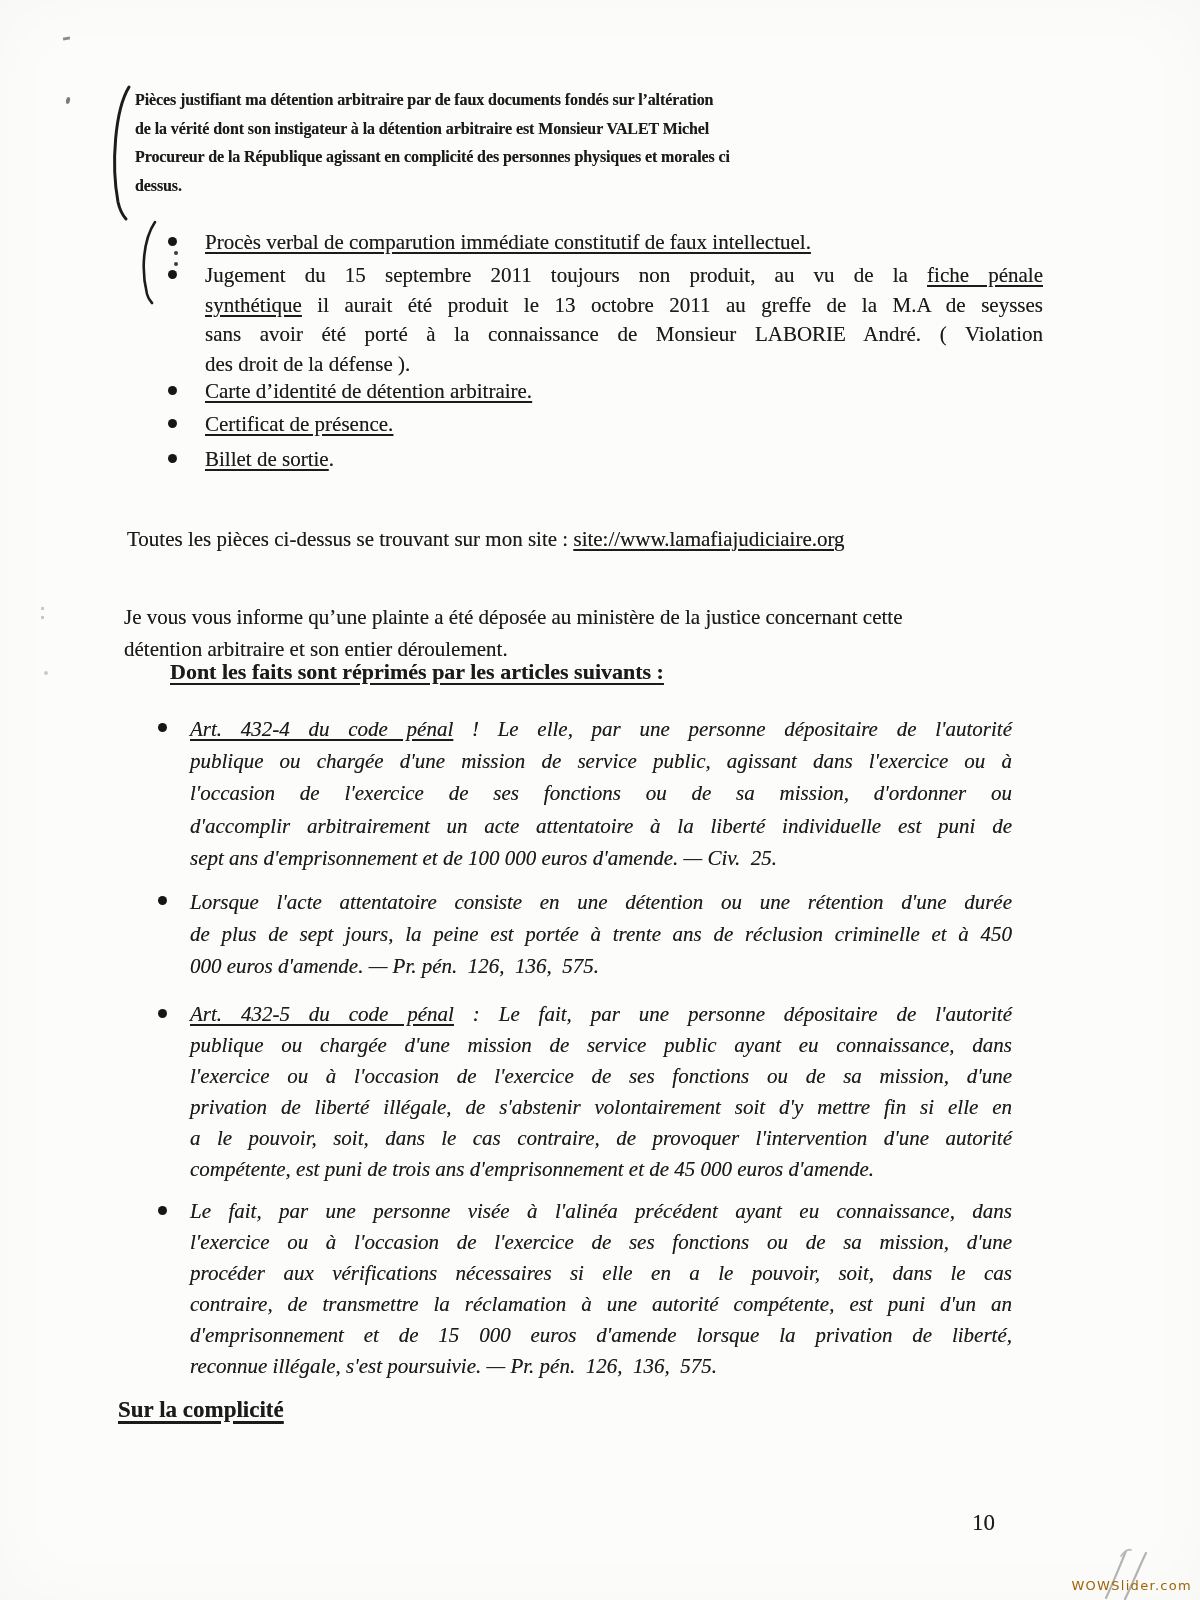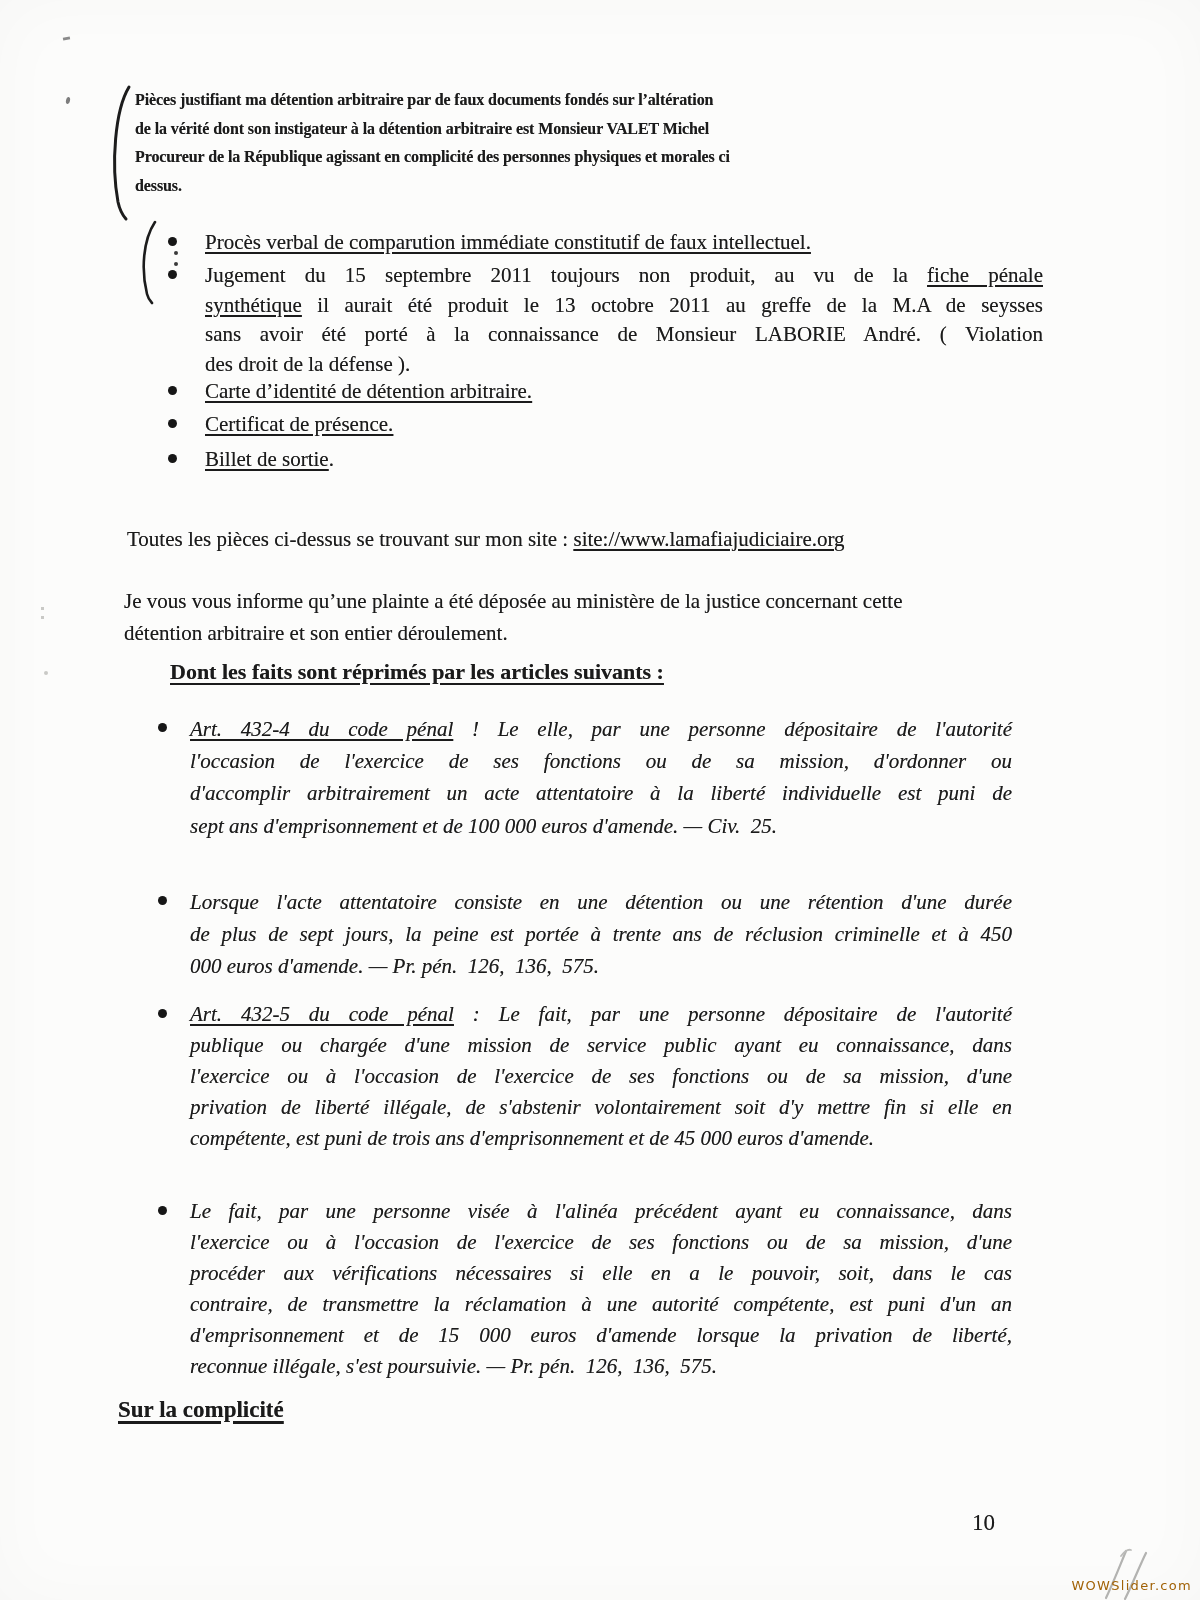--- a/index.html
+++ b/index.html
@@ -17,21 +17,21 @@
   
   .intro{left:135px;top:86px;width:920px;font-weight:bold;font-size:16px;line-height:28.5px;letter-spacing:-0.1px;}
   
   .ev-item{left:205px;width:838px;font-size:21px;line-height:29.5px;}
   .bold{font-weight:normal;}
   .u{text-decoration:underline;text-decoration-thickness:2px;text-underline-offset:3px;}
   .dot{position:absolute;width:9px;height:9px;border-radius:50%;background:#161616;}
   
   .site-line{left:127px;top:527px;font-size:21px;}
   .url{text-decoration:underline;text-decoration-thickness:1.5px;text-underline-offset:3px;}
-  .complaint{left:124px;top:586px;font-size:21px;line-height:31.5px;}
+  .complaint{left:124px;top:602px;font-size:21px;line-height:31.5px;}
   .heading{left:122px;top:659px;font-size:22px;font-weight:bold;text-decoration:underline;text-decoration-thickness:2px;text-underline-offset:4px;margin-left:48px;}
   
   .article{left:190px;width:822px;font-style:italic;font-size:21px;}
   .a1{top:713px;line-height:32.2px;}
   .a2{top:886px;line-height:32px;}
   .a3{top:999px;line-height:31px;}
   .a4{top:1196px;line-height:31px;}
   .footer-heading{left:118px;top:1397px;font-size:23px;font-weight:bold;text-decoration:underline;text-decoration-thickness:2.5px;text-underline-offset:4px;}
   .page-number{left:972px;top:1510px;font-size:23px;}
   .watermark{right:8px;top:1578px;font-family:"DejaVu Sans","Liberation Sans",sans-serif;
@@ -95,38 +95,40 @@
   <div class="abs complaint">
     <div class="line">Je vous vous informe qu’une plainte a été déposée au ministère de la justice concernant cette</div>
     <div class="line">détention arbitraire et son entier déroulement.</div>
   </div>
 
   <div class="abs heading line">Dont les faits sont réprimés par les articles suivants :</div>
 
   <span class="dot" style="left:158px;top:723px;"></span>
   <div class="abs article a1">
     <div class="line j"><span class="u">Art. 432-4 du code pénal</span><span> !  Le elle, par une personne dépositaire de l'autorité</span></div>
+    <div class="line j">publique ou chargée d'une mission de service public, agissant dans l'exercice ou à</div>
     <div class="line j">l'occasion de l'exercice de ses fonctions ou de sa mission, d'ordonner ou</div>
     <div class="line j">d'accomplir arbitrairement un acte attentatoire à la liberté individuelle est puni de</div>
     <div class="line">sept ans d'emprisonnement et de 100 000 euros d'amende. — Civ.&nbsp; 25.</div>
   </div>
 
   <span class="dot" style="left:158px;top:896px;"></span>
   <div class="abs article a2">
     <div class="line j">Lorsque l'acte attentatoire consiste en une détention ou une rétention d'une durée</div>
     <div class="line j">de plus de sept jours, la peine est portée à trente ans de réclusion criminelle et à 450</div>
     <div class="line">000 euros d'amende. — Pr. pén.&nbsp; 126,&nbsp; 136,&nbsp; 575.</div>
   </div>
 
   <span class="dot" style="left:158px;top:1009px;"></span>
   <div class="abs article a3">
     <div class="line j"><span class="u">Art. 432-5 du code pénal</span><span>&nbsp;:  Le fait, par une personne dépositaire de l'autorité</span></div>
     <div class="line j">publique ou chargée d'une mission de service public ayant eu connaissance, dans</div>
     <div class="line j">l'exercice ou à l'occasion de l'exercice de ses fonctions ou de sa mission, d'une</div>
     <div class="line j">privation de liberté illégale, de s'abstenir volontairement soit d'y mettre fin si elle en</div>
+    <div class="line j">a le pouvoir, soit, dans le cas contraire, de provoquer l'intervention d'une autorité</div>
     <div class="line">compétente, est puni de trois ans d'emprisonnement et de 45 000 euros d'amende.</div>
   </div>
 
   <span class="dot" style="left:158px;top:1206px;"></span>
   <div class="abs article a4">
     <div class="line j">Le fait, par une personne visée à l'alinéa précédent ayant eu connaissance, dans</div>
     <div class="line j">l'exercice ou à l'occasion de l'exercice de ses fonctions ou de sa mission, d'une</div>
     <div class="line j">procéder aux vérifications nécessaires si elle en a le pouvoir, soit, dans le cas</div>
     <div class="line j">contraire, de transmettre la réclamation à une autorité compétente, est puni d'un an</div>
     <div class="line j">d'emprisonnement et de 15 000 euros d'amende lorsque la privation de liberté,</div>

